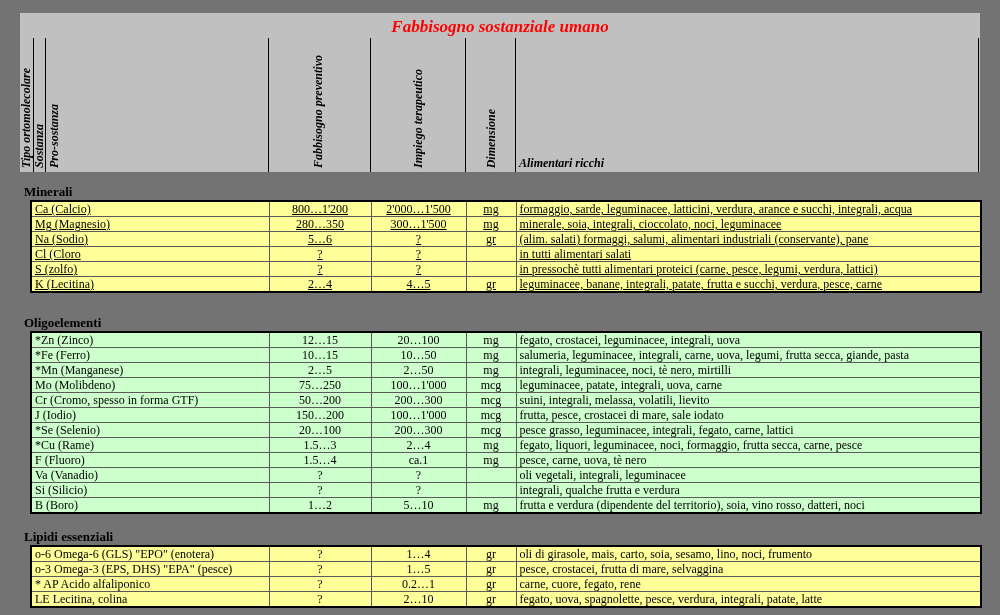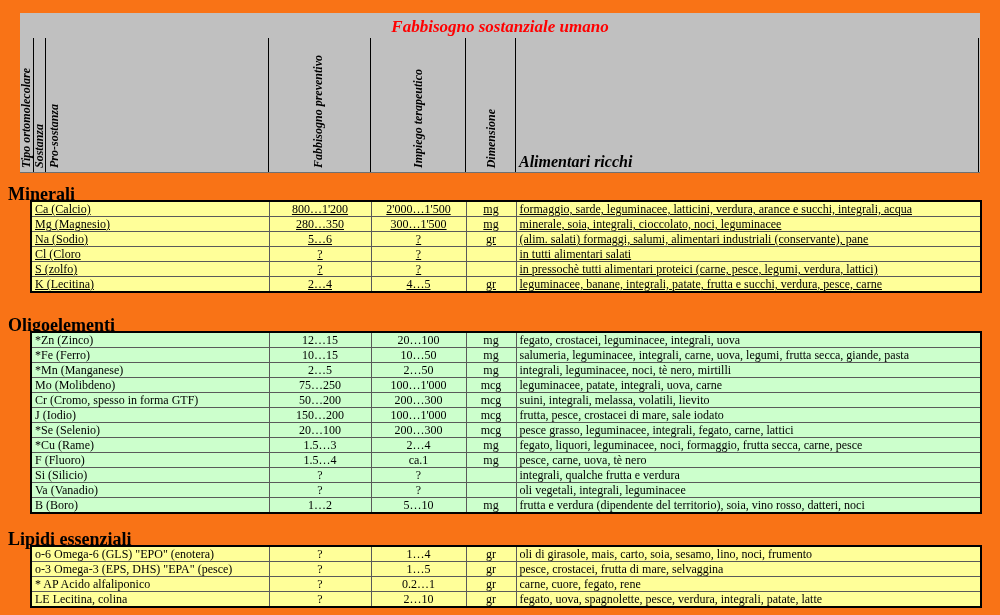--- a/index.html
+++ b/index.html
@@ -1,30 +1,30 @@
 <!DOCTYPE html>
 <html><head>
 <meta charset="utf-8">
 <style>
   html,body{margin:0;padding:0;background:#ffffff;}
-  #page{position:relative;width:1000px;height:615px;background:#f97316;
+  #page{position:relative;width:1000px;height:615px;background:#737373;
         font-family:"Liberation Serif","DejaVu Serif",serif;color:#000;overflow:hidden;}
 
   
   .header{position:absolute;left:20px;top:13px;width:960px;height:159px;
           background:#c0c0c0;border-bottom:1px solid #707070;}
   .title{position:absolute;left:0;right:0;top:4px;text-align:center;
          font-size:17px;font-weight:bold;font-style:italic;color:#ff0000;}
   .vline{position:absolute;top:25px;height:134px;width:1px;background:#000;}
   .vlabel{position:absolute;bottom:4px;writing-mode:vertical-rl;transform:rotate(180deg);
           font-size:12px;font-weight:bold;font-style:italic;white-space:nowrap;line-height:13px;}
-  .hlabel{position:absolute;bottom:1px;font-size:16px;font-weight:bold;font-style:italic;white-space:nowrap;}
+  .hlabel{position:absolute;bottom:1px;font-size:12px;font-weight:bold;font-style:italic;white-space:nowrap;}
 
   
-  .sec-title{position:absolute;left:8px;font-size:18px;font-weight:bold;white-space:nowrap;}
+  .sec-title{position:absolute;left:24px;font-size:13px;font-weight:bold;white-space:nowrap;}
   table.grid{position:absolute;left:30px;width:952px;border-collapse:collapse;table-layout:fixed;
              border:2px solid #000;}
   table.grid td{border:1px solid #5a5a5a;font-size:12px;height:14px;line-height:14px;
                 padding:0 3px;overflow:hidden;white-space:nowrap;}
   td.c0{text-align:left;}
   td.c1,td.c2,td.c3{text-align:center;}
   td.c4{text-align:left;}
 
   #title-minerali{top:184px;}   #table-minerali{top:200px;text-decoration:underline;}
   #title-oligo{top:315px;}      #table-oligo{top:331px;}
@@ -177,32 +177,32 @@
           <td class="c4">fegato, liquori, leguminacee, noci, formaggio, frutta secca, carne, pesce</td>
         </tr>
         <tr>
           <td class="c0">F (Fluoro)</td>
           <td class="c1">1.5…4</td>
           <td class="c2">ca.1</td>
           <td class="c3">mg</td>
           <td class="c4">pesce, carne, uova, tè nero</td>
         </tr>
         <tr>
+          <td class="c0">Va (Vanadio)</td>
+          <td class="c1">?</td>
+          <td class="c2">?</td>
+          <td class="c3"></td>
+          <td class="c4">oli vegetali, integrali, leguminacee</td>
+        </tr>
+        <tr>
           <td class="c0">Si (Silicio)</td>
           <td class="c1">?</td>
           <td class="c2">?</td>
           <td class="c3"></td>
           <td class="c4">integrali, qualche frutta e verdura</td>
-        </tr>
-        <tr>
-          <td class="c0">Va (Vanadio)</td>
-          <td class="c1">?</td>
-          <td class="c2">?</td>
-          <td class="c3"></td>
-          <td class="c4">oli vegetali, integrali, leguminacee</td>
         </tr>
         <tr>
           <td class="c0">B (Boro)</td>
           <td class="c1">1…2</td>
           <td class="c2">5…10</td>
           <td class="c3">mg</td>
           <td class="c4">frutta e verdura (dipendente del territorio), soia, vino rosso, datteri, noci</td>
         </tr>
       </tbody>
   </table>

